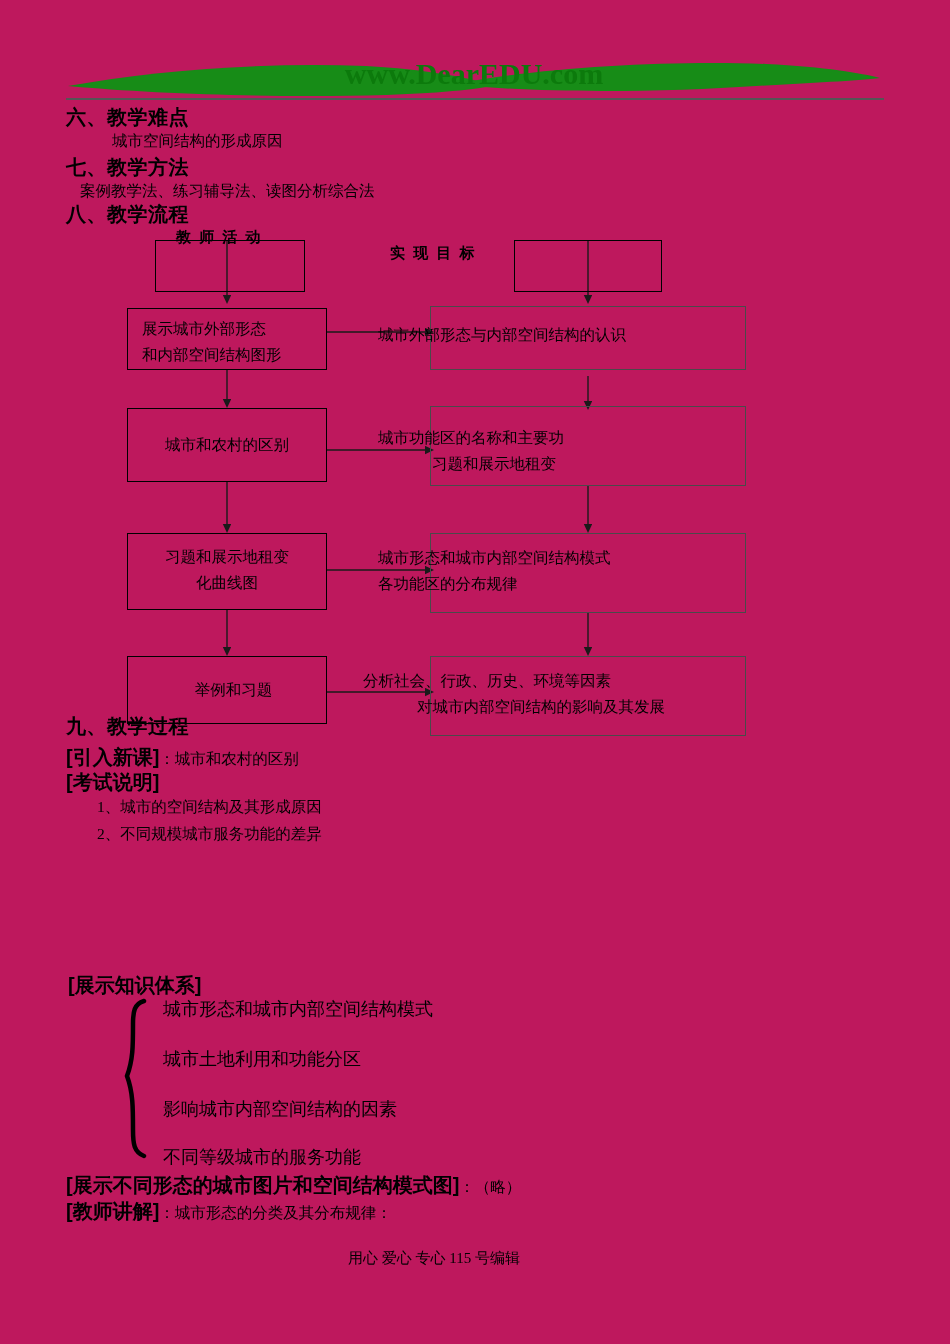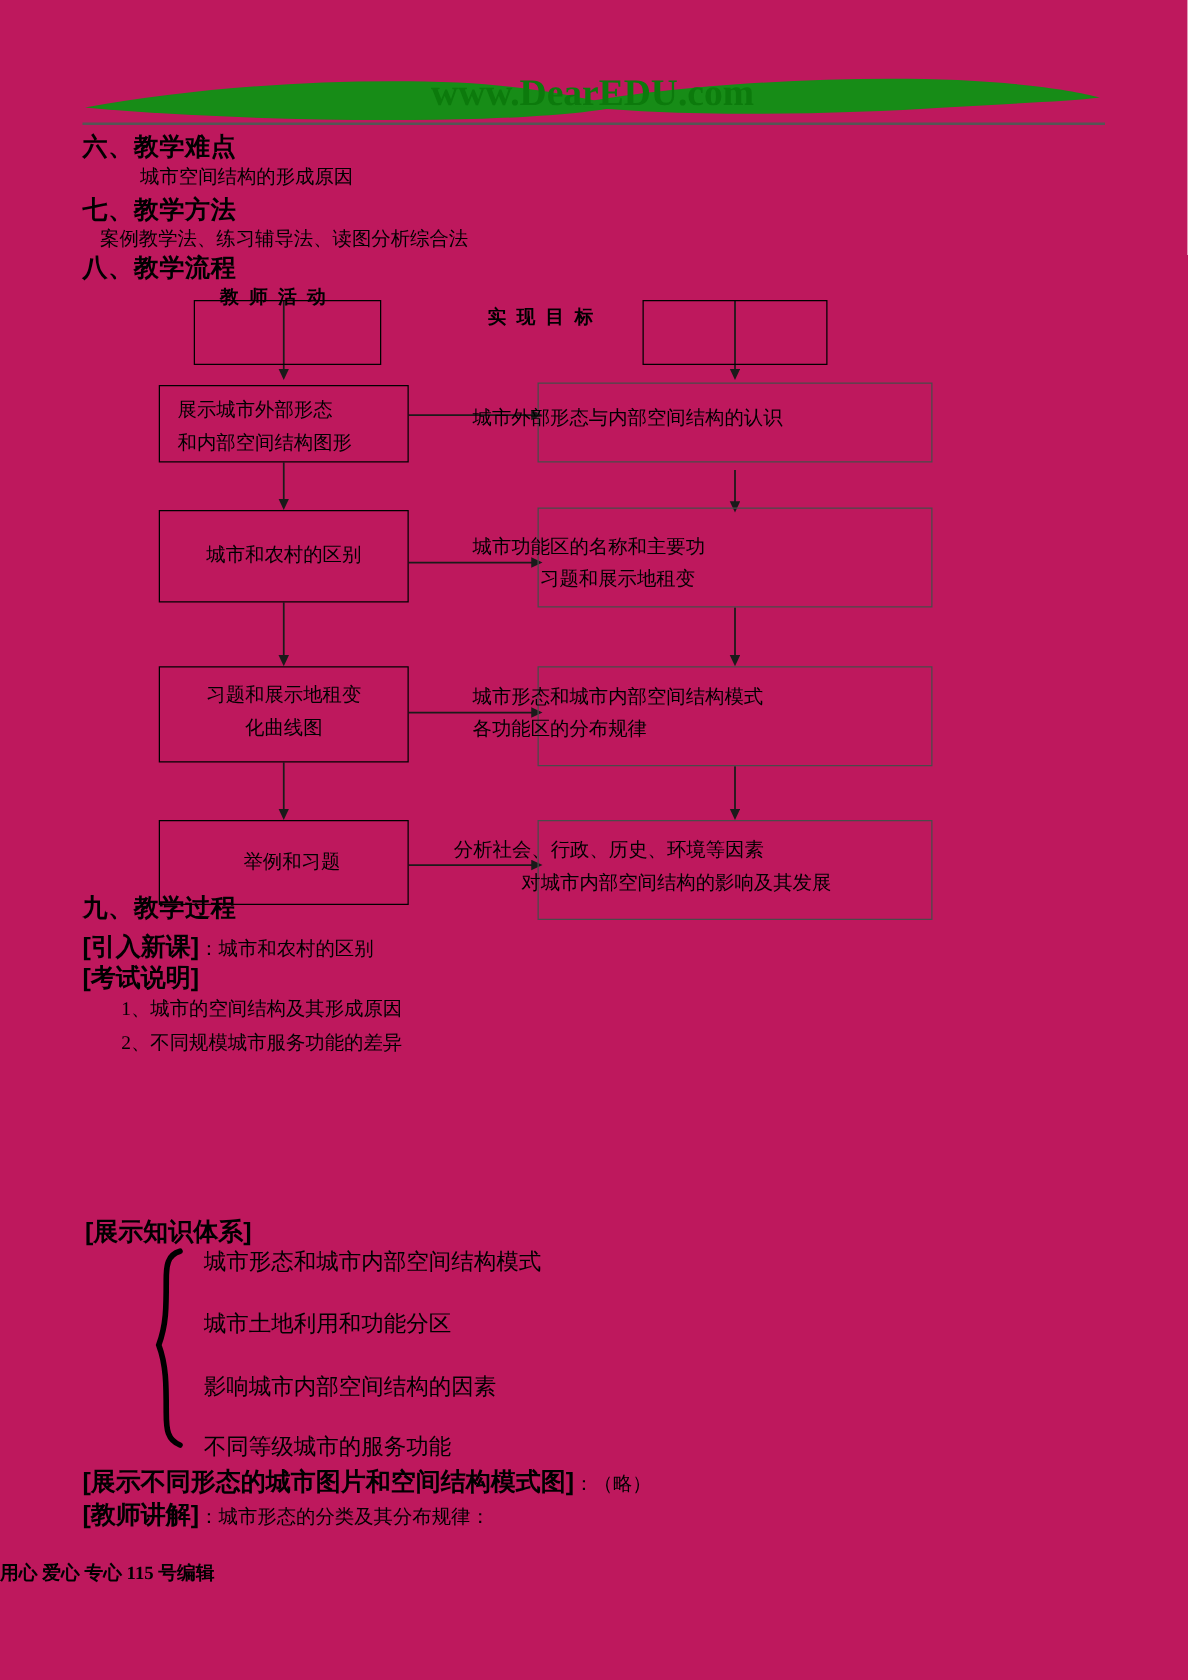--- a/index.html
+++ b/index.html
@@ -105,23 +105,22 @@
     font-size: 18px;
     white-space: nowrap;
   }
 
   
   .footer {
     position: absolute;
     top: 1249px;
     left: 0;
     width: 868px;
-    text-align: left;
+    text-align: center;
     font-size: 15px;
-    font-weight: bold;
   }
 </style>
 </head>
 <body>
 
 <div class="page">
 
   <div class="banner">
     <svg width="816" height="48" viewBox="0 0 816 48" xmlns="http://www.w3.org/2000/svg">
       <path d="M2 34 C 90 18, 200 10, 300 14 C 360 17, 400 26, 430 33 C 420 36, 380 41, 320 43 C 210 46, 90 42, 2 34 Z" fill="#178c17"></path>

